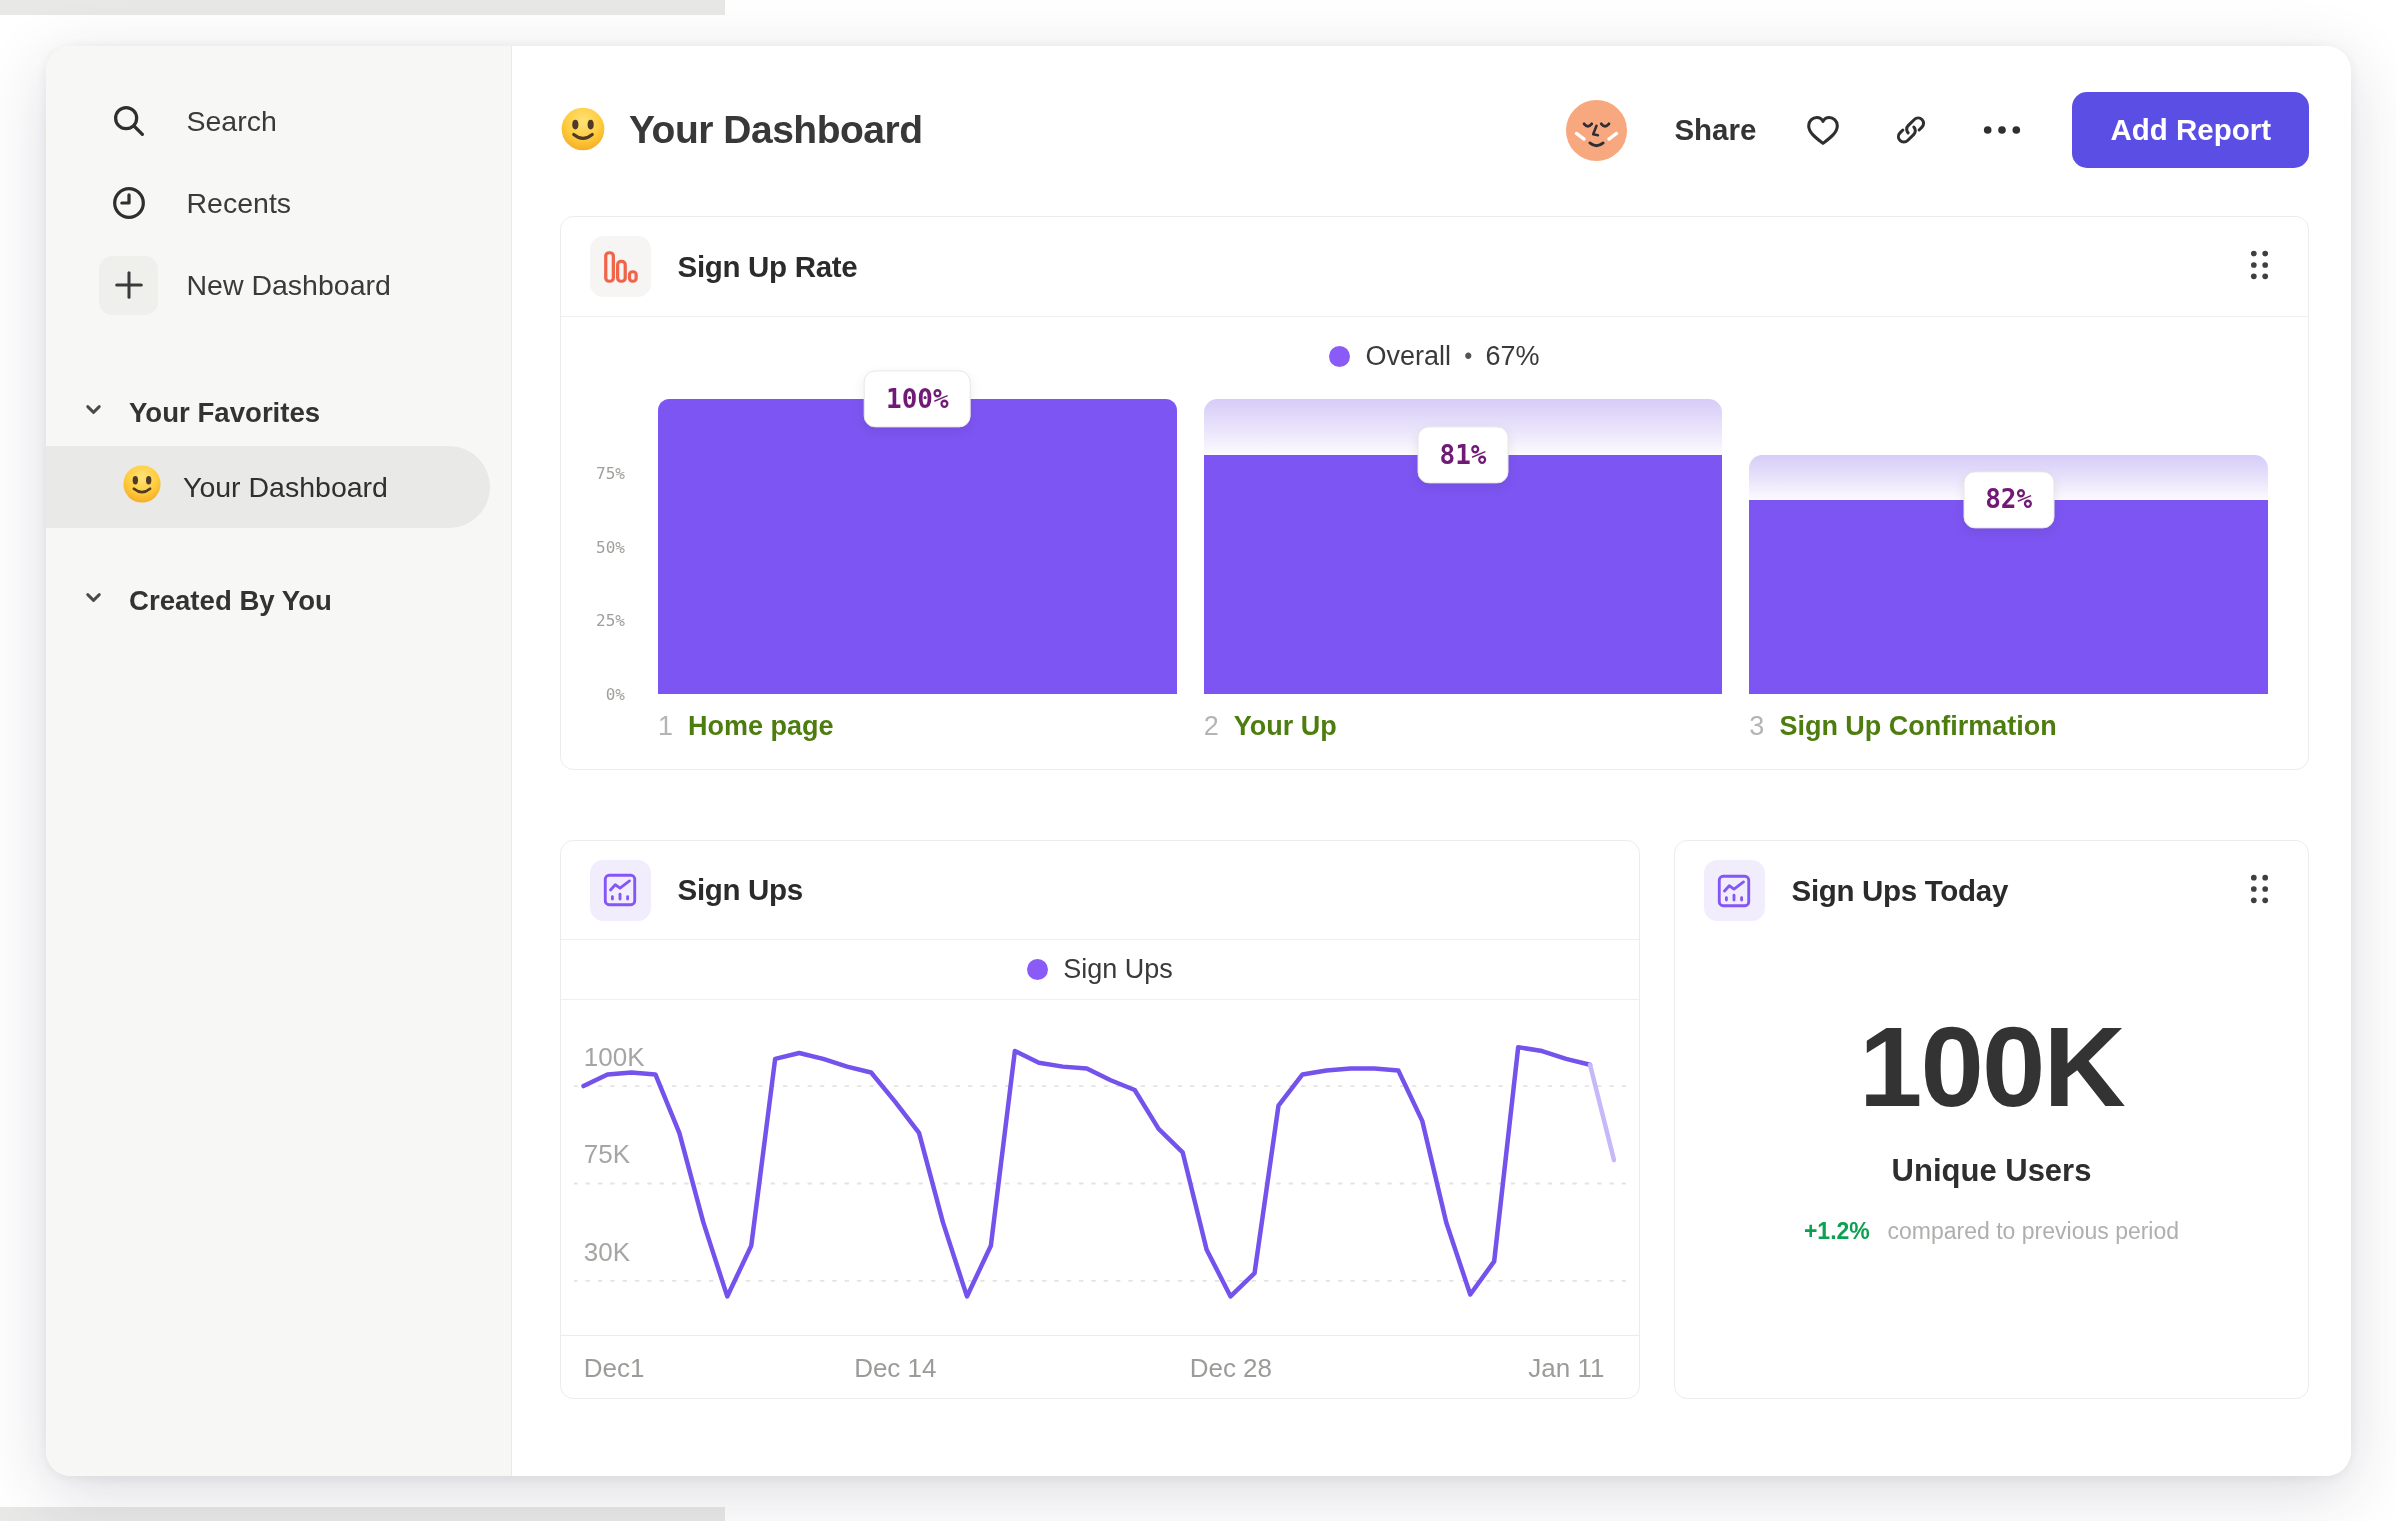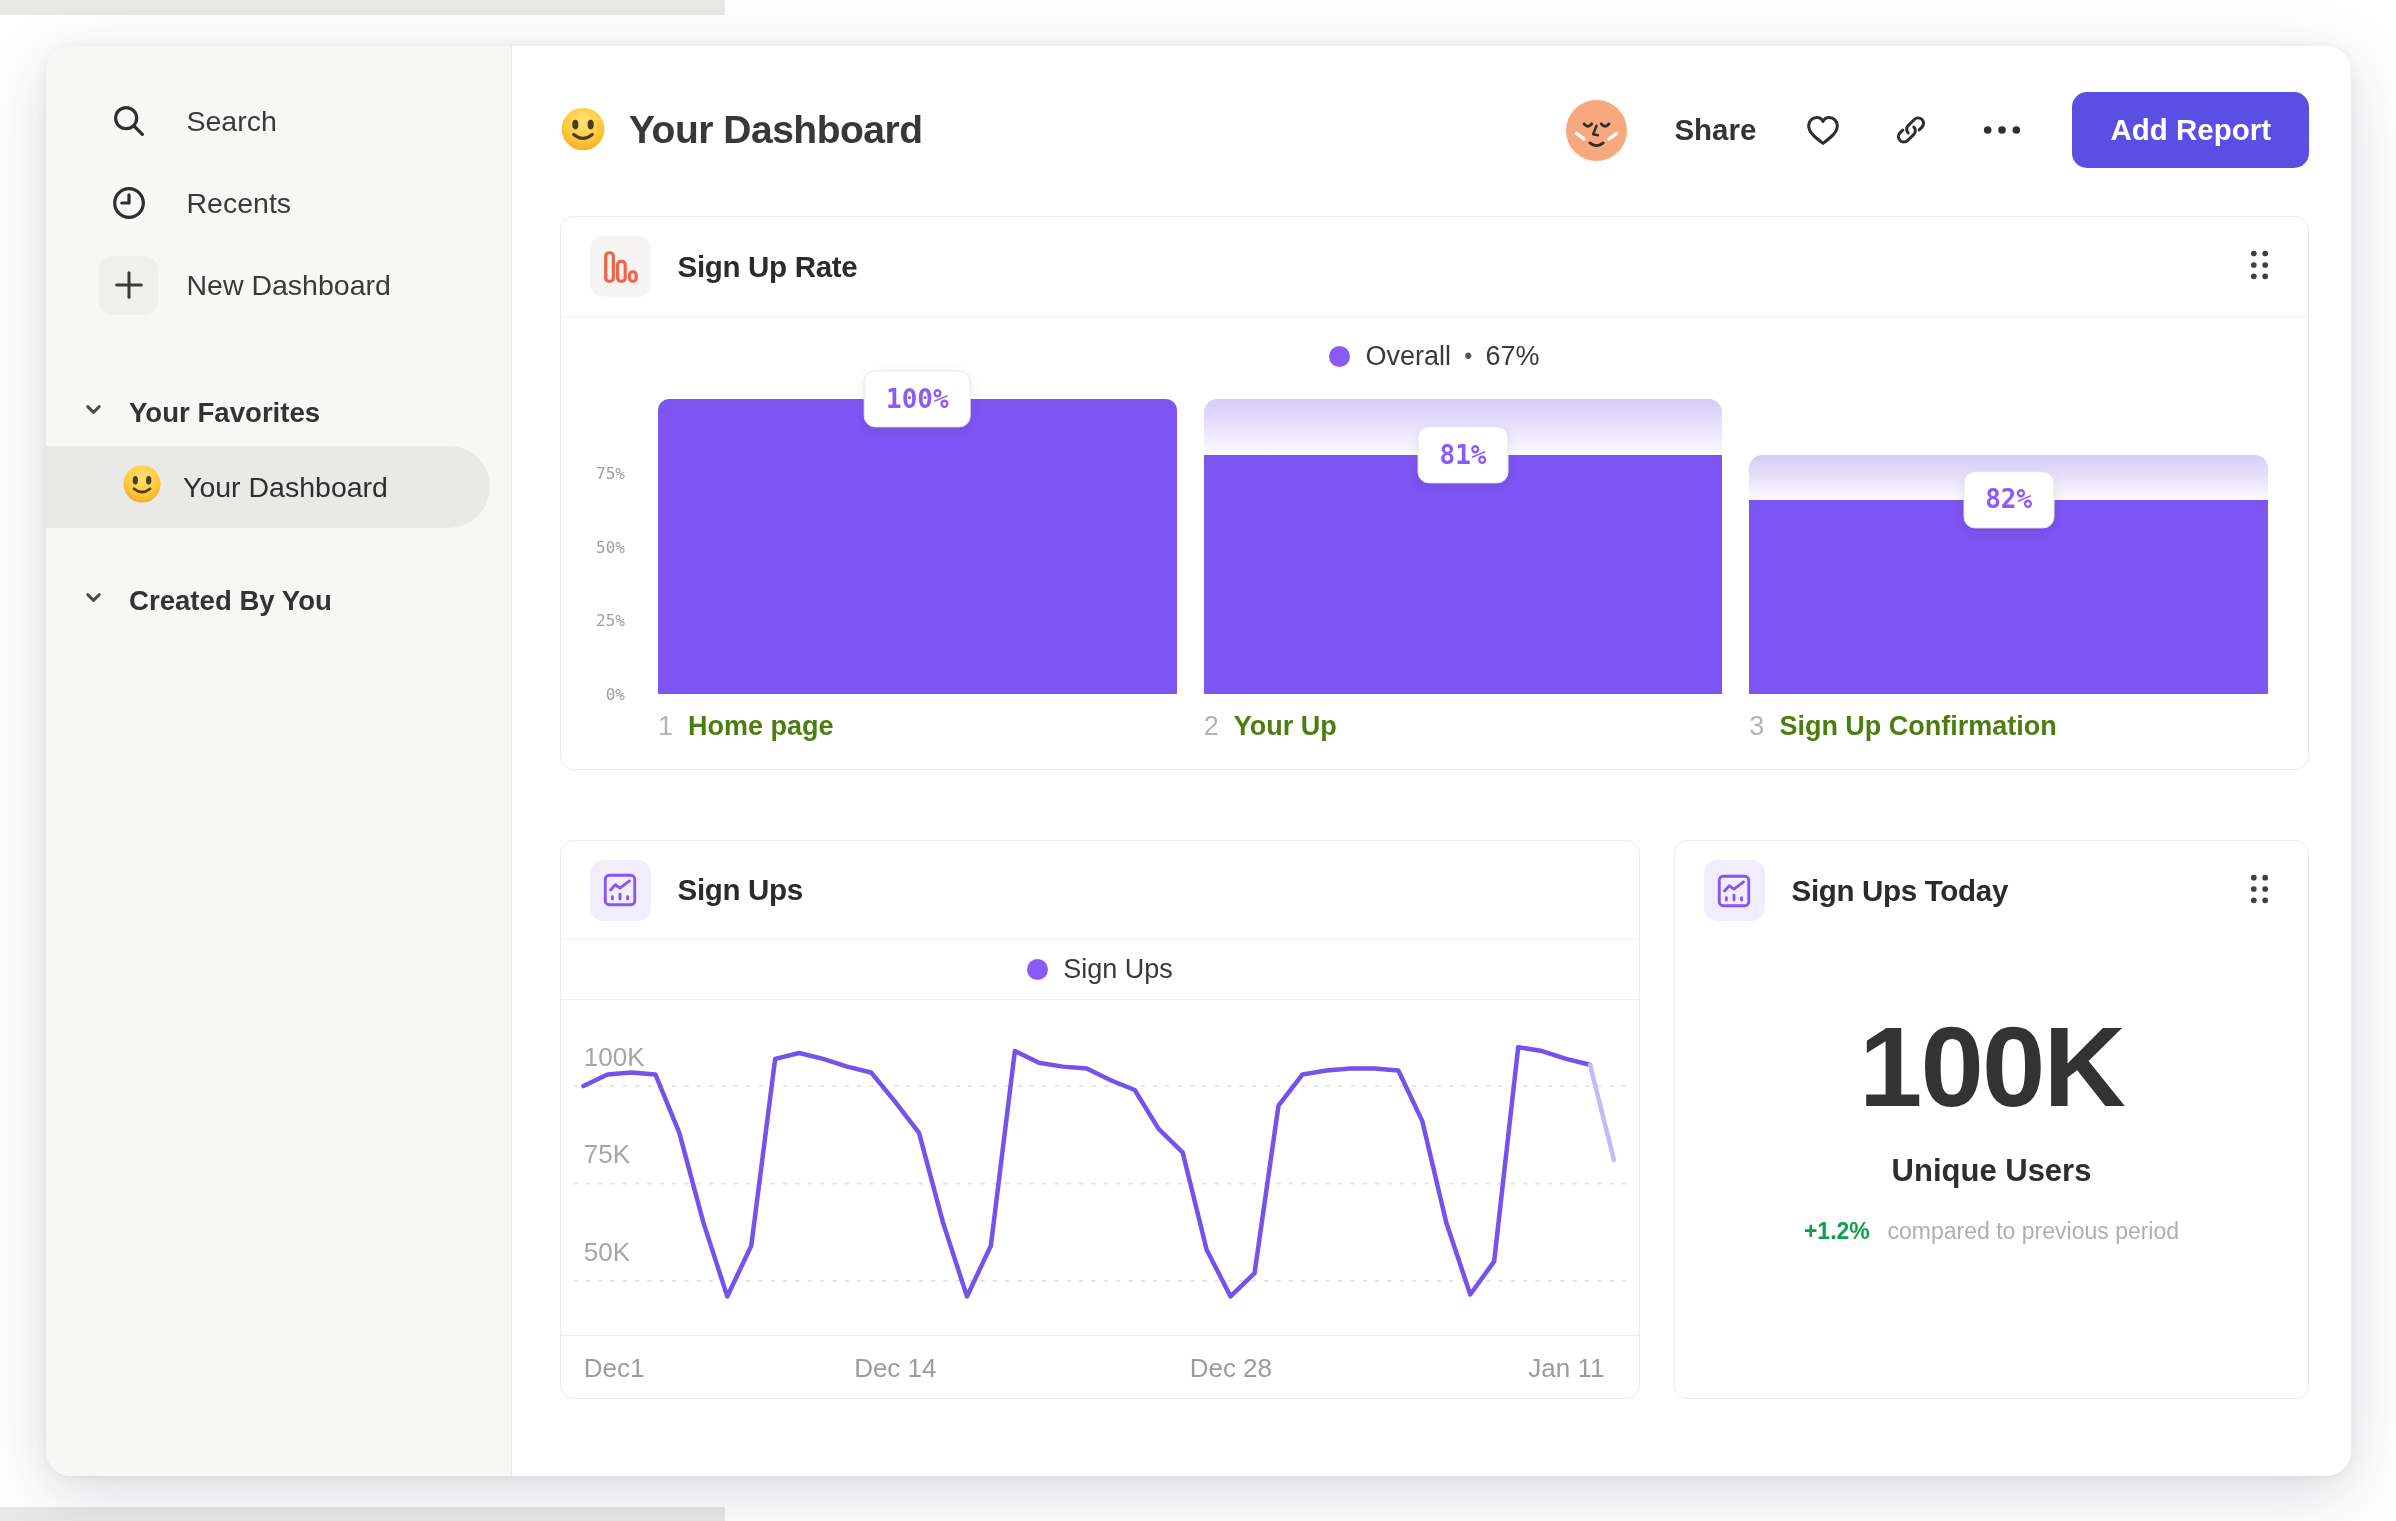--- a/index.html
+++ b/index.html
@@ -72,21 +72,21 @@
     font-family:"DejaVu Sans Mono","Liberation Mono",monospace;font-size:16px;color:#A09F9D;}
   .bars{flex:1;display:flex;gap:27px;height:295px;margin-left:17px;}
   .bar-col{flex:1;position:relative;cursor:pointer;}
   .ghost{position:absolute;width:100%;border-radius:13.3px 13.3px 0 0;
     background:linear-gradient(180deg,#D6CCF8 0%,#EAE4FB 55%,#FCFBFE 100%);}
   .solid{position:absolute;bottom:0;width:100%;background:var(--accent);}
   .bar-col:first-child .solid{border-radius:11.4px 11.4px 0 0;}
   .badge{position:absolute;left:50%;transform:translate(-50%,50%);z-index:3;background:#fff;
     border:1.4px solid #E7E7E5;border-radius:11.4px;box-shadow:0 3.8px 11.4px rgba(0,0,0,.07);
     padding:12.4px 21px;font-family:"DejaVu Sans Mono","Liberation Mono",monospace;
-    font-size:26px;font-weight:600;color:#8b5cf6;white-space:nowrap;}
+    font-size:26px;font-weight:600;color:#701a75;white-space:nowrap;}
   .steps-row{display:flex;gap:27px;margin:0 40px 0 97px;padding:17px 0 27px;}
   .step-cell{flex:1;display:flex;gap:15px;align-items:baseline;font-size:27px;}
   .step-num{color:#B4B4B2;font-weight:500;}
   .step-name{color:#4d7c0f;font-weight:700;}
 
   .bottom-row{display:flex;gap:34px;margin-top:70px;}
   .line-card{width:1080px;height:559px;display:flex;flex-direction:column;}
   .line-legend{height:59px;display:flex;align-items:center;justify-content:center;gap:15px;}
   .plot{position:relative;height:335px;margin:0 13.3px;padding-top:11.4px;}
   .plot svg{display:block;width:100%;height:323px;}
@@ -342,21 +342,21 @@
         <div class="plot">
           <svg id="line-svg" viewBox="0 0 1108 340" preserveAspectRatio="none">
               <line class="grid" x1="0" y1="78.0" x2="1108" y2="78.0"></line>
               <line class="grid" x1="0" y1="180.5" x2="1108" y2="180.5"></line>
               <line class="grid" x1="0" y1="283.0" x2="1108" y2="283.0"></line>
               <polyline class="trend" vector-effect="non-scaling-stroke" points="10.0,78.0 35.3,65.7 60.5,63.7 85.8,65.7 111.0,127.2 136.3,221.5 161.5,299.4 186.8,246.1 212.0,49.3 237.3,43.2 262.6,49.3 287.8,57.5 313.1,63.7 338.3,94.4 363.6,127.2 388.8,221.5 414.1,299.4 439.3,246.1 464.6,41.1 489.9,53.4 515.1,57.5 540.4,59.5 565.6,71.8 590.9,82.1 616.1,123.1 641.4,147.7 666.7,250.2 691.9,299.4 717.2,274.8 742.4,98.5 767.7,65.7 792.9,61.6 818.2,59.5 843.4,59.5 868.7,61.6 894.0,114.9 919.2,221.5 944.5,297.4 969.7,262.5 995.0,37.0 1020.2,41.1 1045.5,49.3 1070.7,55.5"></polyline>
               <polyline class="trend faded" vector-effect="non-scaling-stroke" points="1070.7,55.5 1096.0,155.9"></polyline>
             </svg>
         <div class="ylab" style="top: 42px;">100K</div>
             <div class="ylab" style="top: 139px;">75K</div>
-            <div class="ylab" style="top: 237px;">50K</div>
+            <div class="ylab" style="top: 237px;">30K</div>
           </div>
         <div class="plot-bottom"></div>
         <div class="xlabels">
             <span class="xlab first" style="left: 0.902527%;">Dec1</span>
             <span class="xlab" style="left: 30.5348%;">Dec 14</span>
             <span class="xlab" style="left: 62.4465%;">Dec 28</span>
             <span class="xlab" style="left: 94.3582%;">Jan 11</span>
           </div>
       </section>
 

